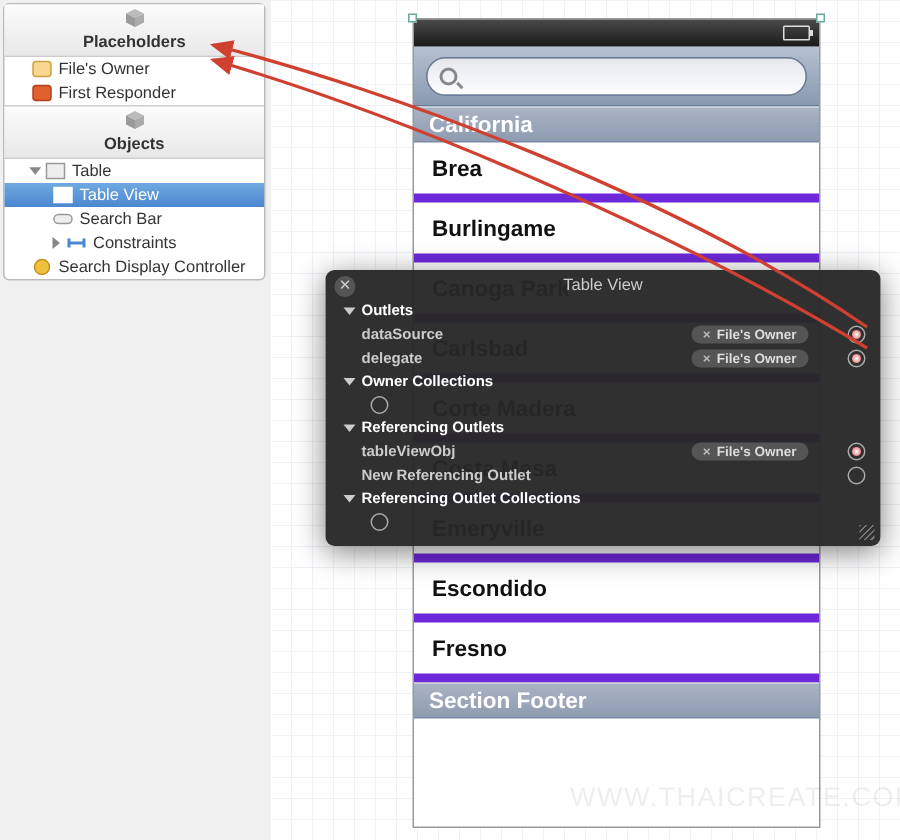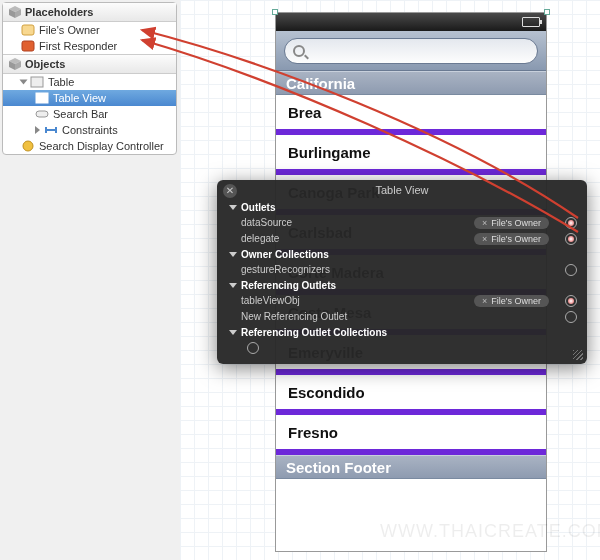--- a/index.html
+++ b/index.html
@@ -1,20 +1,20 @@
 <!DOCTYPE html>
 <html><head>
 <meta charset="utf-8">
 <style>
   * { box-sizing: border-box; margin: 0; padding: 0; font-family: "Lucida Grande", "Helvetica Neue", Arial, sans-serif; }
   body { width: 600px; height: 560px; background: #f0f0f0; position: relative; overflow: hidden; }
   
   
   .outline-panel { position: absolute; left: 2px; top: 2px; width: 175px; background: #fff; border: 1px solid #bbb; border-radius: 4px; }
-  .section-header { background: linear-gradient(#fcfcfc,#e8e8e8); border-bottom: 1px solid #ccc; padding: 3px 6px; font-size: 11px; font-weight: bold; color: #333; display: flex; align-items: center; gap: 4px; border-top: 1px solid #ccc; }
+  .section-header { background: linear-gradient(#fcfcfc,#e8e8e8); border-bottom: 1px solid #ccc; padding: 3px 6px; font-size: 11px; font-weight: bold; color: #333; display: flex; align-items: center; gap: 4px; border-top: 1px solid #ccc; flex-direction: column; }
   .section-header:first-child { border-top: none; }
   .section-header .cube { width: 12px; height: 12px; display:inline-block; }
   .tree-item { display: flex; align-items: center; padding: 2px 4px 2px 18px; font-size: 11px; color: #333; gap: 4px; }
   .tree-item.depth1 { padding-left: 18px; }
   .tree-item.depth2 { padding-left: 32px; }
   .tree-item.selected { background: linear-gradient(#6fa9e0,#4a88d0); color: #fff; }
   .tri { width: 0; height: 0; border-top: 4px solid transparent; border-bottom: 4px solid transparent; border-left: 5px solid #888; display:inline-block; }
   .tri.down { transform: rotate(90deg); }
   .tree-icon { width: 14px; height: 12px; display: inline-block; }
   
@@ -33,21 +33,21 @@
   .mag:after { content:""; position:absolute; width:5px; height:2px; background:#888; transform:rotate(45deg); left:9px; top:9px; }
   .section-bar { height: 24px; background: linear-gradient(#a9b3c3,#8e9bb0); color:#fff; font-weight:bold; font-size:15px; padding:3px 10px; border-bottom:1px solid #7a8aa0; border-top:1px solid #c8d0dc; }
   .cell { height: 40px; border-bottom:6px solid #6d28d9; padding:9px 12px; font-weight:bold; font-size:15px; color:#111; }
   
   
   .hud { position:absolute; left:37px; top:180px; width:370px; background: rgba(40,40,40,0.96); border-radius:6px; box-shadow: 0 4px 20px rgba(0,0,0,0.5); color:#ddd; font-size:10px; padding-bottom: 8px; }
   .hud-title { text-align:center; padding:4px; font-size:11px; color:#ccc; position:relative; }
   .hud-close { position:absolute; left:6px; top:4px; width:14px; height:14px; border-radius:50%; background:#555; color:#ccc; font-size:10px; line-height:14px; text-align:center; }
   .hud-section { padding: 2px 12px; font-weight:bold; color:#fff; display:flex; align-items:center; gap:4px; font-size:10px; }
   .hud-tri { width:0;height:0;border-left:4px solid transparent;border-right:4px solid transparent;border-top:5px solid #ccc; }
-  .hud-row { display:flex; align-items:flex-start; padding:2px 10px 2px 24px; gap:10px; }
+  .hud-row { display:flex; align-items:center; padding:2px 10px 2px 24px; gap:20px;font-weight:bold; }
   .hud-row .label { flex:1; color:#ccc; }
   .pill { background:#555; border-radius:8px; padding:1px 8px; font-size:9px; color:#ddd; display:flex; align-items:center; gap:4px; }
   .pill .x { color:#bbb; }
   .port { width:12px; height:12px; border:1px solid #aaa; border-radius:50%; margin-left:6px; position:relative; }
   .port.filled:after { content:""; position:absolute; inset:2px; border-radius:50%; background:radial-gradient(#fff,#e05050); }
   .hud-resize { position:absolute; right:4px; bottom:4px; width:10px; height:10px; background: repeating-linear-gradient(135deg,#777,#777 1px,transparent 1px,transparent 3px); }
   
   
   .arrows { position:absolute; inset:0; pointer-events:none; }
   
@@ -195,21 +195,20 @@
           <span class="x">×</span>
           <span>File's Owner</span>
         </span>
       <span class="port filled"></span>
     </div>
     <div class="hud-section">
       <span class="hud-tri"></span>
       <span>Owner Collections</span>
     </div>
     <div class="hud-row">
-      <span class="label">gestureRecognizers</span>
       <span class="port"></span>
     </div>
     <div class="hud-section">
       <span class="hud-tri"></span>
       <span>Referencing Outlets</span>
     </div>
     <div class="hud-row">
       <span class="label">tableViewObj</span>
       <span class="pill">
           <span class="x">×</span>

